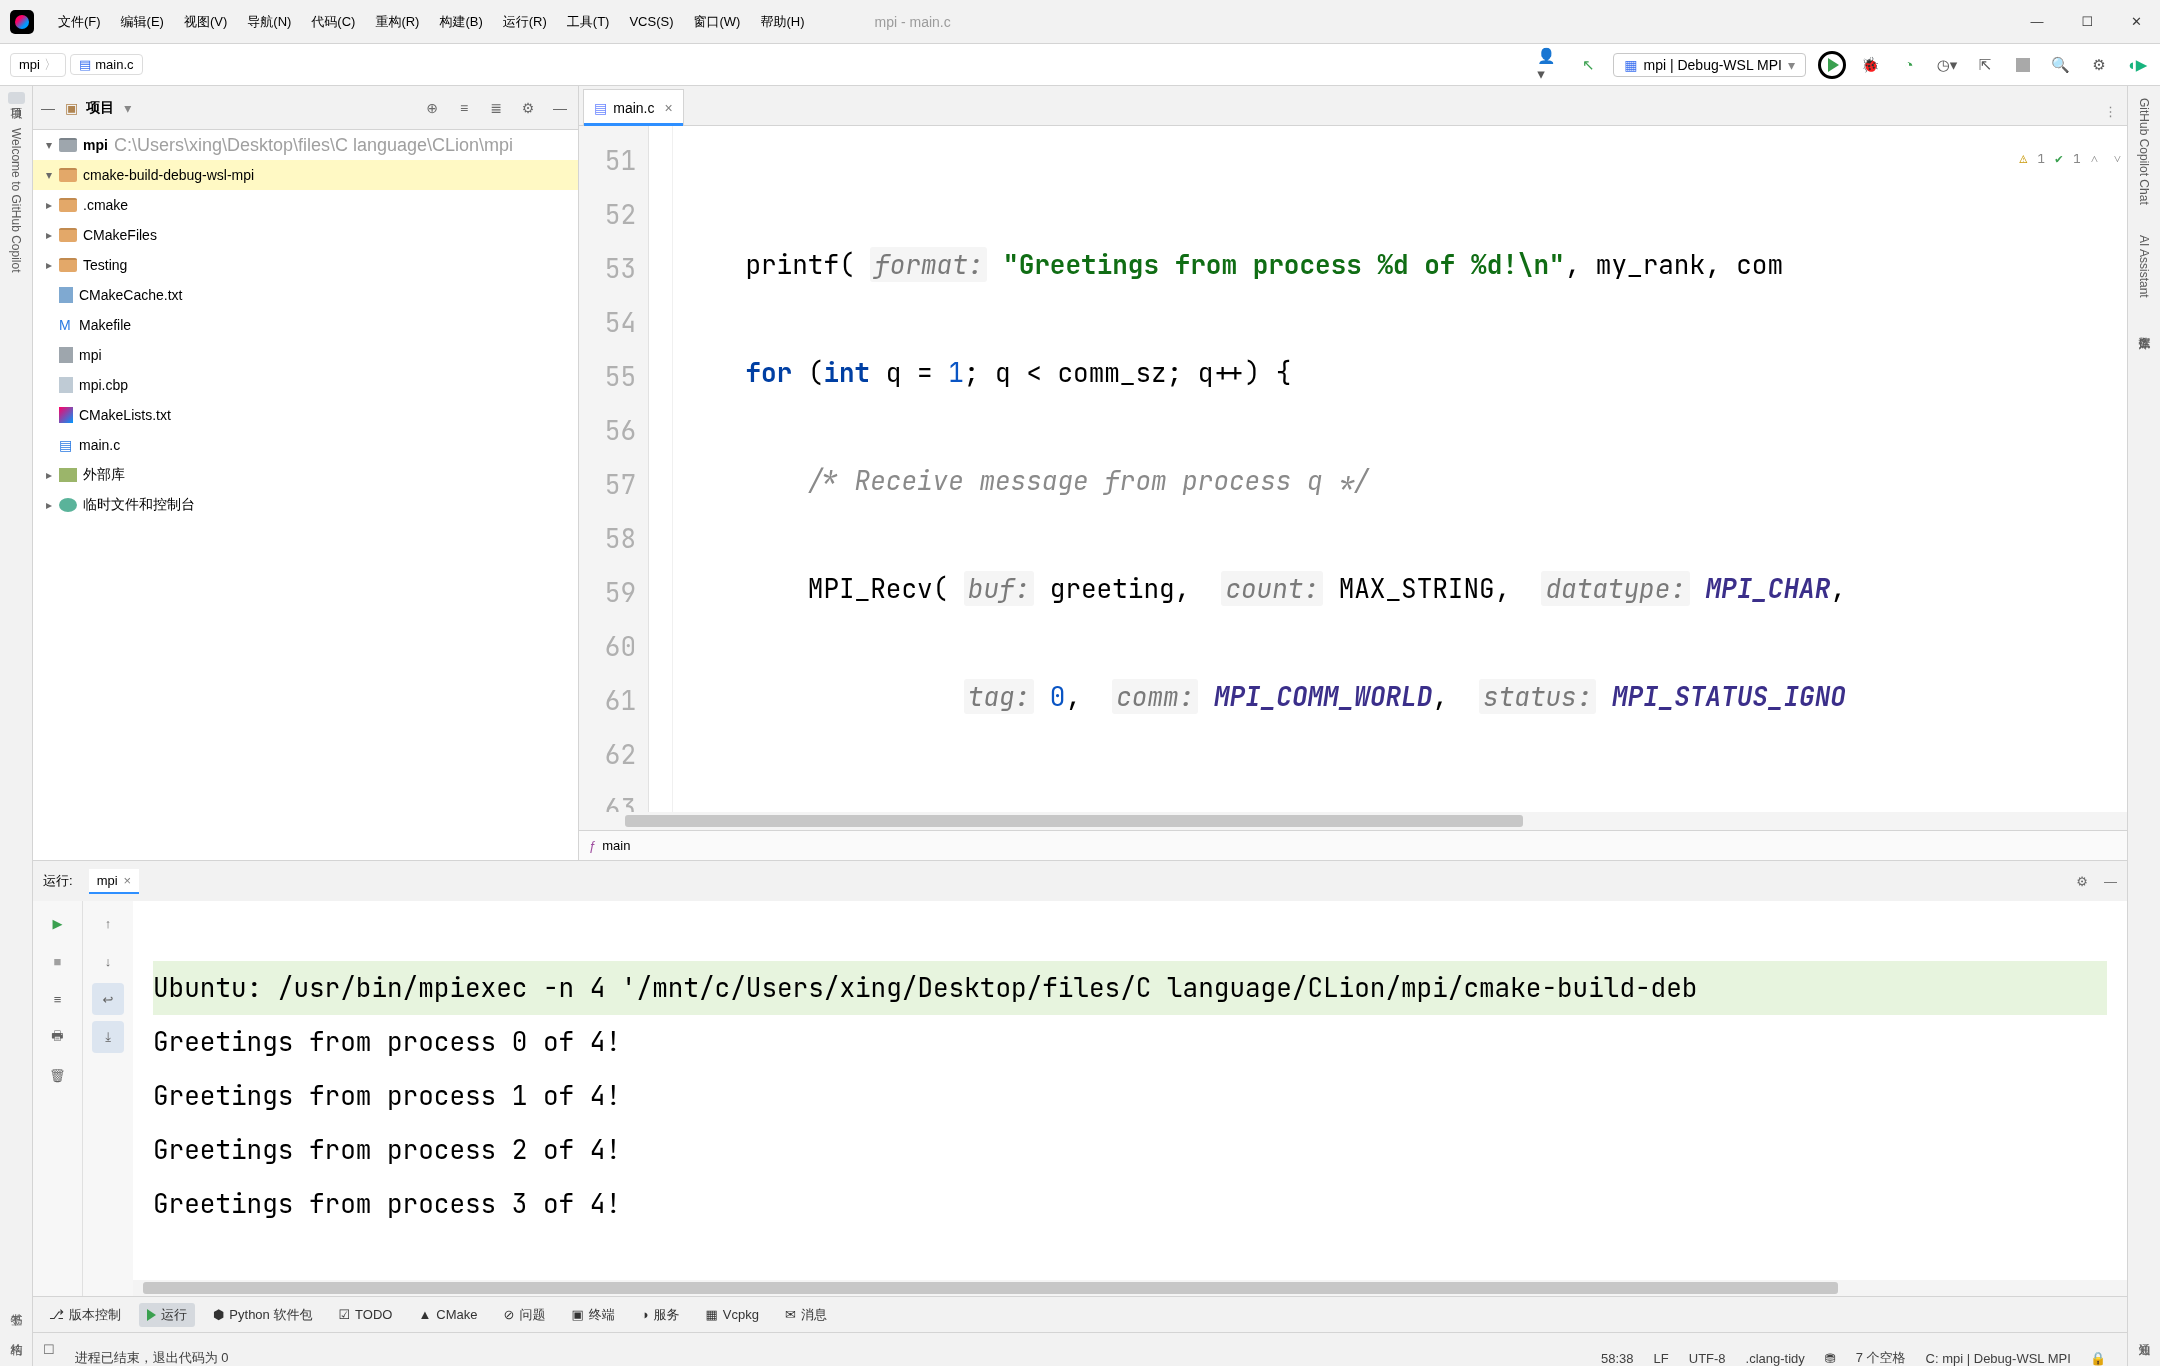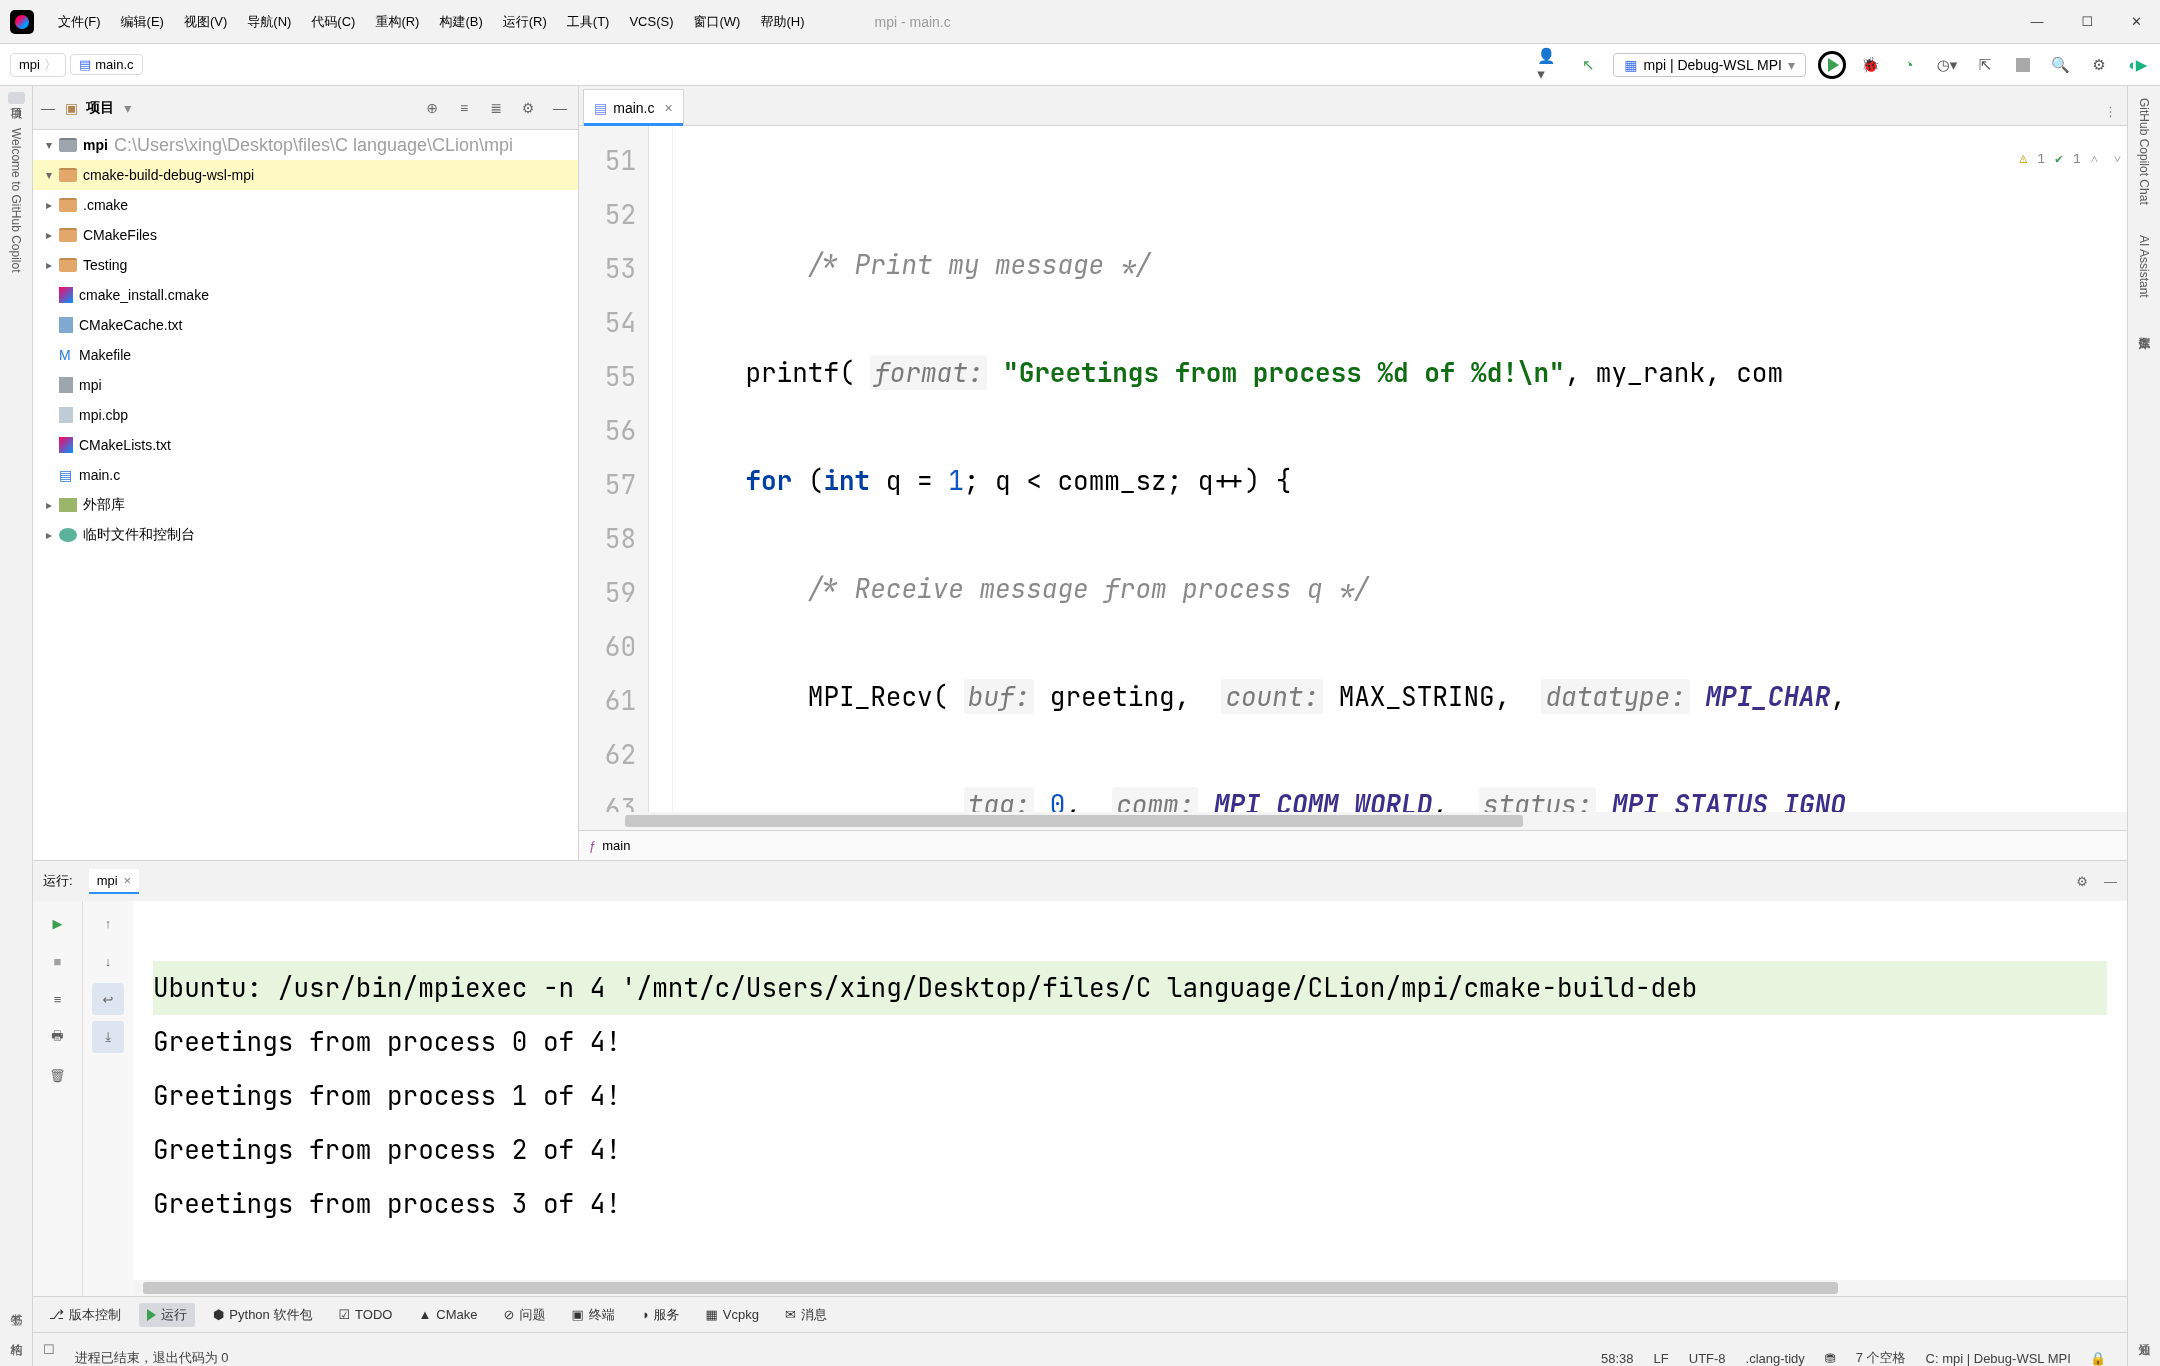--- a/index.html
+++ b/index.html
@@ -222,25 +222,20 @@
               <span class="foldicon fol-brown"></span>
               <span class="label">CMakeFiles</span>
             </div>
           <div class="row ind2">
               <span class="arrow">▸</span>
               <span class="foldicon fol-brown"></span>
               <span class="label">Testing</span>
             </div>
           <div class="row ind2">
               <span class="arrow spacer">·</span>
-              <span class="fileicon" style="background:linear-gradient(135deg,#f06,#09f);"></span>
-              <span class="label">cmake_install.cmake</span>
-            </div>
-          <div class="row ind2">
-              <span class="arrow spacer">·</span>
               <span class="fileicon" style="background:#7fa9d1;"></span>
               <span class="label">CMakeCache.txt</span>
             </div>
           <div class="row ind2">
               <span class="arrow spacer">·</span>
               <span class="fileicon" style="color:#2a7ae2;">M</span>
               <span class="label">Makefile</span>
             </div>
           <div class="row ind2">
               <span class="arrow spacer">·</span>
@@ -300,21 +295,20 @@
                 <div>62</div>
                 <div>63</div>
             </div>
             <div class="foldcol"></div>
             <div class="code">
               <div class="err-strip">
                 <span class="warn">⚠</span><span>1</span>
                 <span class="ok">✔</span><span>1</span>
                 <span style="color:#888;">˄  ˅</span>
               </div>
-<div>        <span class="com">/* Print my message */</span></div>
 <div>    <span class="fn">printf</span>( <span class="param">format:</span> <span class="str">"Greetings from process %d of %d!\n"</span>, my_rank, com</div>
 <div>    <span class="kw">for</span> (<span class="type">int</span> q = <span class="num">1</span>; q &lt; comm_sz; q++) {</div>
 <div>        <span class="com">/* Receive message from process q */</span></div>
 <div>        MPI_Recv( <span class="param">buf:</span> greeting,  <span class="param">count:</span> MAX_STRING,  <span class="param">datatype:</span> <span class="const">MPI_CHAR</span>,</div>
 <div>                  <span class="param">tag:</span> <span class="num">0</span>,  <span class="param">comm:</span> <span class="const">MPI_COMM_WORLD</span>,  <span class="param">status:</span> <span class="const">MPI_STATUS_IGNO</span></div>
 
 
 
 
 

